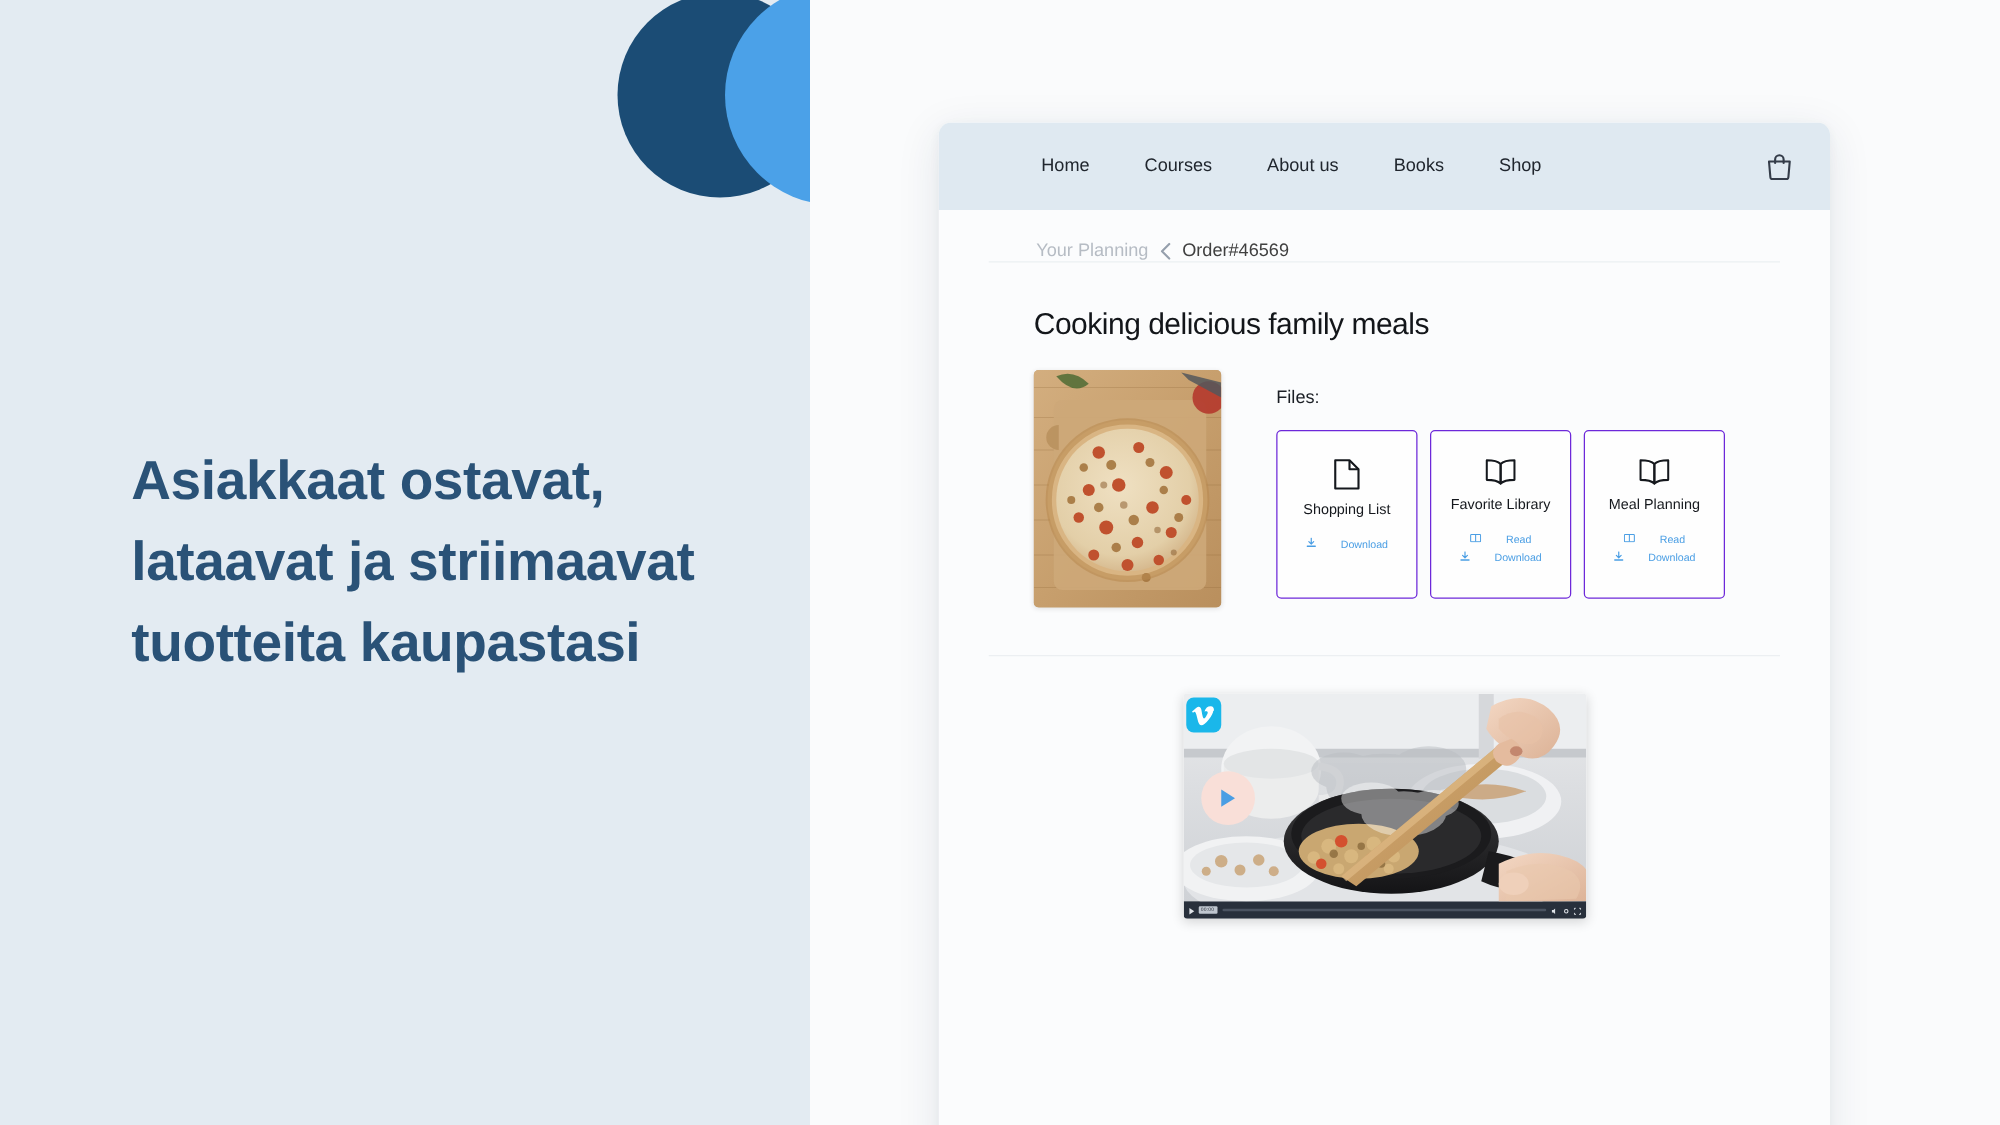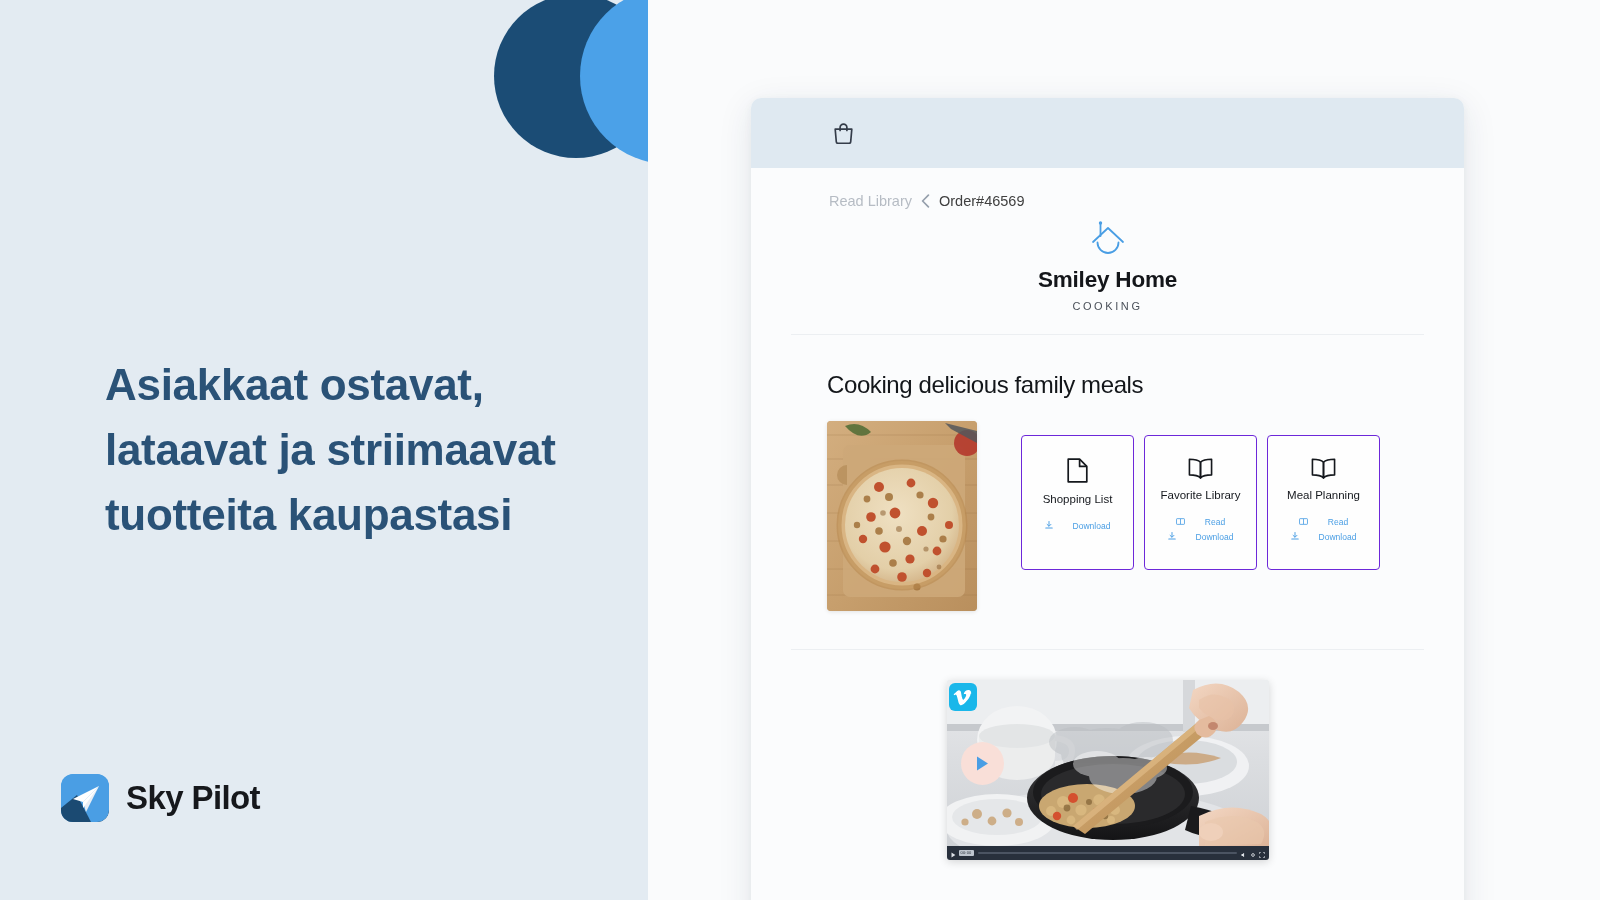--- a/index.html
+++ b/index.html
@@ -287,70 +287,53 @@
 <body>
 
 <div class="page">
 
   <div class="left-panel">
     <div class="deco-circle navy"></div>
     <div class="deco-circle sky"></div>
 
     <div class="headline">Asiakkaat ostavat, lataavat ja striimaavat tuotteita kaupastasi</div>
 
-    <div class="brand-lockup">
-      <div class="brand-mark">
-        <svg width="48" height="48" viewBox="0 0 48 48" aria-hidden="true">
-          <rect x="0" y="0" width="48" height="48" rx="12" fill="#4a9ee4"></rect>
-          <path d="M0 34 L16 21 L30 48 L0 48 Z" fill="#1b4a72"></path>
-          <path d="M38 12 L12 25 L22 28 Z" fill="#ffffff"></path>
-          <path d="M38 12 L22 28 L25 38 Z" fill="#e8eef5"></path>
-          <path d="M38 12 L22 28 L22 34 Z" fill="#ffffff"></path>
-        </svg>
-      </div>
-      <div class="brand-name">Sky Pilot</div>
-    </div>
   </div>
 
   <div class="right-area">
     <div class="app-card">
 
       <div class="site-nav">
+        <div class="nav-links">
+          <a class="nav-link">Home</a>
+          <a class="nav-link">Courses</a>
+          <a class="nav-link">About us</a>
+          <a class="nav-link">Books</a>
+          <a class="nav-link">Shop</a>
+        </div>
         <div class="bag-icon">
           <svg width="21" height="22" viewBox="0 0 21 22" fill="none" aria-hidden="true">
             <path d="M2.2 7.2h16.6l-1.1 12.6a1.6 1.6 0 0 1-1.6 1.5H4.9a1.6 1.6 0 0 1-1.6-1.5L2.2 7.2Z" stroke="#343c49" stroke-width="1.7" stroke-linejoin="round"></path>
             <path d="M7.1 8.4V5.6a3.4 3.4 0 0 1 6.8 0v2.8" stroke="#343c49" stroke-width="1.7" stroke-linecap="round"></path>
           </svg>
         </div>
       </div>
 
       <div class="site-body">
 
         <div class="breadcrumb">
-          <span class="crumb-muted">Read Library</span>
+          <span class="crumb-muted">Your Planning</span>
           <span class="crumb-chevron">
             <svg width="9" height="14" viewBox="0 0 9 14" fill="none" aria-hidden="true">
               <path d="M7.4 1.2 1.6 7l5.8 5.8" stroke="#96a0ad" stroke-width="1.7" stroke-linecap="round" stroke-linejoin="round"></path>
             </svg>
           </span>
           <span class="crumb-link">Order#46569</span>
         </div>
 
-        <div class="store-head">
-          <div class="store-logo">
-            <svg width="42" height="40" viewBox="0 0 42 40" fill="none" aria-hidden="true">
-              <path d="M6 21 L21 7 L36 21" stroke="#4a9ee4" stroke-width="1.8" stroke-linecap="round" stroke-linejoin="round"></path>
-              <path d="M13.5 15 L13.5 3.5" stroke="#4a9ee4" stroke-width="1.8" stroke-linecap="round"></path>
-              <circle cx="13.5" cy="2" r="1.7" fill="#4a9ee4"></circle>
-              <path d="M10.5 21.5 a10.5 10.5 0 0 0 21 0" stroke="#4a9ee4" stroke-width="1.8" stroke-linecap="round"></path>
-            </svg>
-          </div>
-          <div class="store-name">Smiley Home</div>
-          <div class="store-sub">COOKING</div>
-        </div>
 
         <div class="rule"></div>
 
         <div class="product-block">
           <div class="product-title">Cooking delicious family meals</div>
 
           <div class="product-row">
 
             <div class="product-thumb">
               <svg width="150" height="190" viewBox="0 0 150 190" aria-hidden="true">
@@ -409,20 +392,21 @@
                   <circle cx="72" cy="108" r="3"></circle>
                     <circle cx="99" cy="128" r="2.6"></circle>
                   <circle cx="56" cy="92" r="2.8"></circle>
                     <circle cx="112" cy="146" r="2.4"></circle>
                 </g>
                 <circle cx="75" cy="104" r="63" fill="none" stroke="#b8884f" stroke-width="5" opacity="0.55"></circle>
               </svg>
             </div>
 
             <div class="files-col">
+              <div class="files-label">Files:</div>
 
               <div class="file-cards">
 
                 <div class="file-card">
                   <div class="file-icon">
                     <svg width="21" height="25" viewBox="0 0 21 25" fill="none" aria-hidden="true">
                       <path d="M1.2 1.2h11.4l7.2 7.2v15.4H1.2V1.2Z" stroke="#15181d" stroke-width="1.7" stroke-linejoin="round"></path>
                       <path d="M12.6 1.2v7.2h7.2" stroke="#15181d" stroke-width="1.7" stroke-linejoin="round"></path>
                     </svg>
                   </div>

